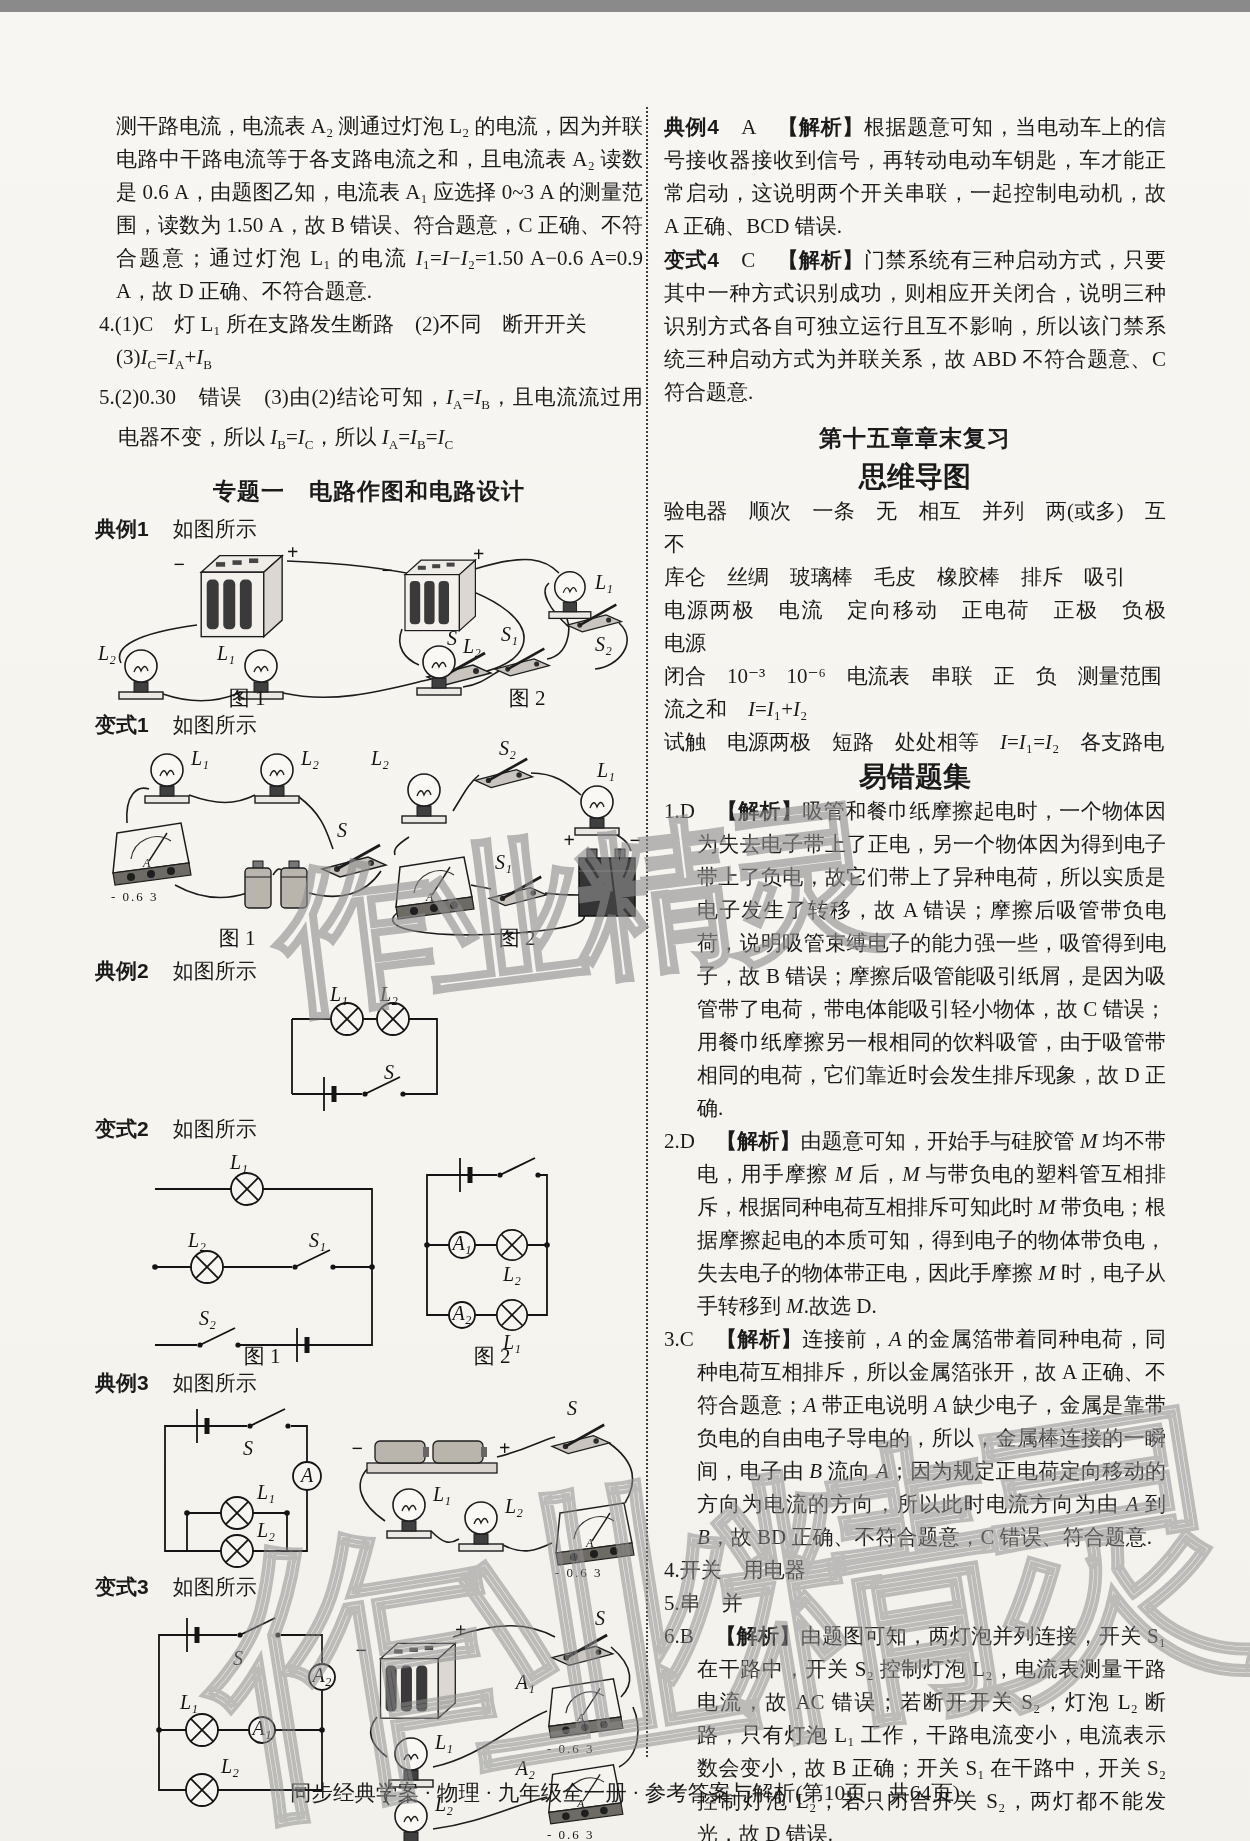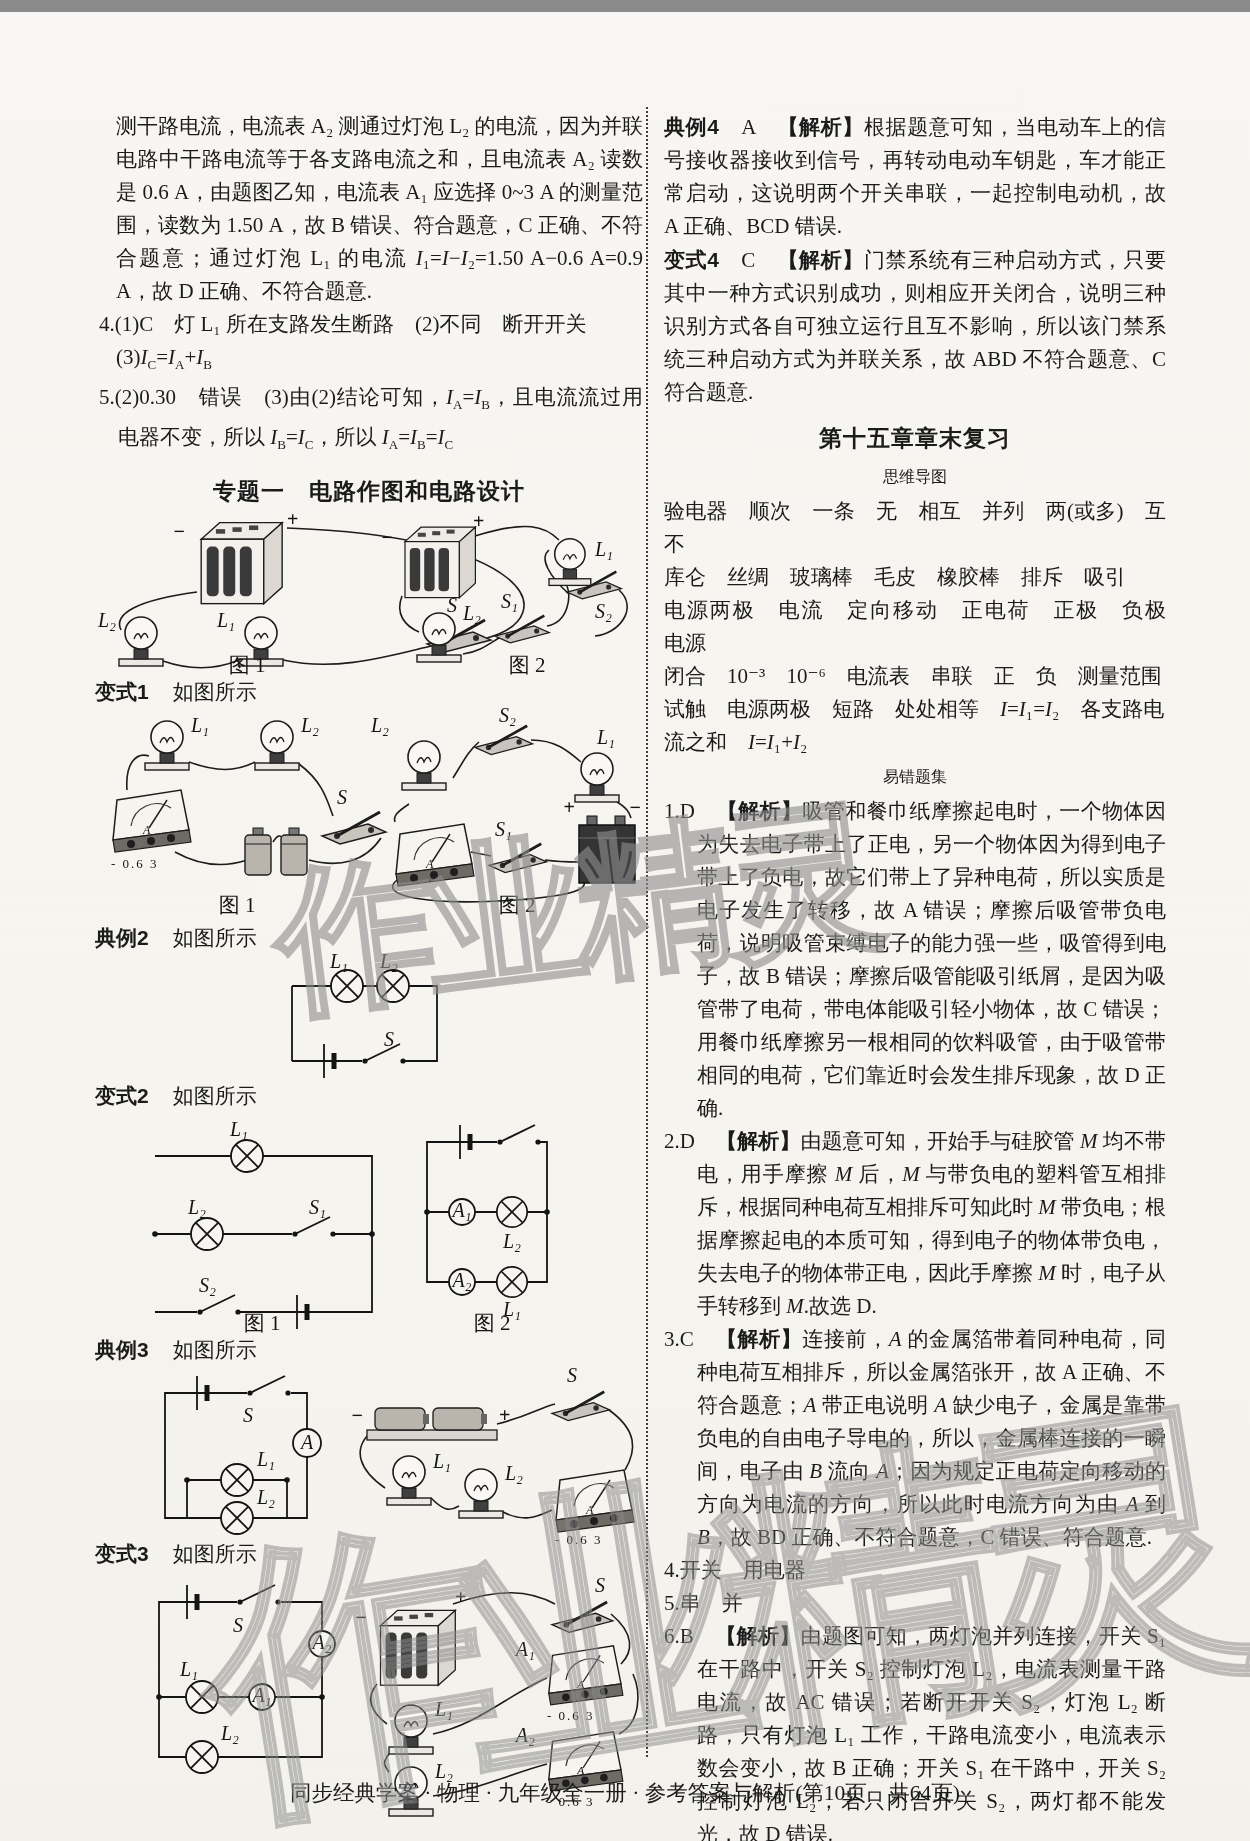--- a/index.html
+++ b/index.html
@@ -8,21 +8,21 @@
   #col-left{left:95px;width:548px;}
   #col-right{left:664px;width:502px;}
   .divider{position:absolute;left:646px;top:95px;height:1650px;width:0;border-left:2.5px dotted #3c3c3c;}
   p{margin:0;font-size:21px;line-height:33px;text-align:justify;}
   .cont{padding-left:21px;}
   .num{margin-left:4px;padding-left:19px;text-indent:-19px;}
   .err{padding-left:33px;text-indent:-33px;}
   sub{font-size:.62em;}
   i{font-family:"Liberation Serif","DejaVu Serif",serif;}
   h2{margin:10px 0 4px;text-align:center;font-size:23px;line-height:38px;font-weight:700;font-family:"Liberation Sans","DejaVu Sans",sans-serif;letter-spacing:1px;}
-  h3{margin:2px 0 2px;text-align:center;font-size:16px;line-height:32px;font-weight:400;font-family:"Liberation Sans","DejaVu Sans",sans-serif;}
+  h3{margin:2px 0 2px;text-align:center;font-size:28px;line-height:32px;font-weight:700;font-family:"Liberation Sans","DejaVu Sans",sans-serif;}
   .exrow{margin:3px 0 3px;font-size:21px;line-height:30px;text-align:left;}
   .exlabel{font-weight:700;font-family:"Liberation Sans","DejaVu Sans",sans-serif;}
   .exgap{display:inline-block;width:24px;}
   .mm div{font-size:21px;line-height:33px;text-align:justify;}
   svg.fig{display:block;margin:0 auto;overflow:visible;}
   svg text{font-family:"Liberation Serif","DejaVu Serif",serif;fill:#141414;}
   .cl{font-size:20px;font-style:italic;}
   .figcap{font-size:21px;font-style:normal;}
   .meterscale{font-size:13px;letter-spacing:2px;font-style:normal;}
   .pm{font-size:20px;font-weight:bold;font-style:normal;}
@@ -101,20 +101,21 @@
   </svg>
 
   <div class="col" id="col-left">
     <p class="cont">测干路电流，电流表 A₂ 测通过灯泡 L₂ 的电流，因为并联电路中干路电流等于各支路电流之和，且电流表 A₂ 读数是 0.6 A，由题图乙知，电流表 A₁ 应选择 0~3 A 的测量范围，读数为 1.50 A，故 B 错误、符合题意，C 正确、不符合题意；通过灯泡 L₁ 的电流 <i>I</i>₁=<i>I</i>−<i>I</i>₂=1.50 A−0.6 A=0.9 A，故 D 正确、不符合题意.</p>
     <p class="num">4.(1)C　灯 L₁ 所在支路发生断路　(2)不同　断开开关</p>
     <p class="cont">(3)<i>I</i><sub>C</sub>=<i>I</i><sub>A</sub>+<i>I</i><sub>B</sub></p>
     <p class="num">5.(2)0.30　错误　(3)由(2)结论可知，<i>I</i><sub>A</sub>=<i>I</i><sub>B</sub>，且电流流过用电器不变，所以 <i>I</i><sub>B</sub>=<i>I</i><sub>C</sub>，所以 <i>I</i><sub>A</sub>=<i>I</i><sub>B</sub>=<i>I</i><sub>C</sub></p>
 
     <h2>专题一　电路作图和电路设计</h2>
 
+    <p class="exrow"><span class="exlabel">典例1</span><span class="exgap"></span><span>如图所示</span></p>
 
     <svg class="fig" width="545" height="160" viewBox="0 0 545 160">
       <g fill="none" stroke="#1c1c1c" stroke-width="1.6">
         <path d="M100 78 C 40 86 16 100 24 116"></path>
         <path d="M66 147 C 92 156 118 156 142 146"></path>
         <path d="M186 146 C 240 158 292 142 334 132"></path>
         <path d="M390 124 C 468 102 432 22 190 14"></path>
       </g>
       <g transform="translate(95,5) scale(0.92)">
           <use href="#p-batt"></use>
@@ -414,22 +415,22 @@
     <p><span class="exlabel">变式4</span>　C　<b>【解析】</b>门禁系统有三种启动方式，只要其中一种方式识别成功，则相应开关闭合，说明三种识别方式各自可独立运行且互不影响，所以该门禁系统三种启动方式为并联关系，故 ABD 不符合题意、C 符合题意.</p>
 
     <h2>第十五章章末复习</h2>
     <h3>思维导图</h3>
 
     <div class="mm">
       <div>验电器　顺次　一条　无　相互　并列　两(或多)　互不</div>
       <div>库仑　丝绸　玻璃棒　毛皮　橡胶棒　排斥　吸引</div>
       <div>电源两极　电流　定向移动　正电荷　正极　负极　电源</div>
       <div>闭合　10⁻³　10⁻⁶　电流表　串联　正　负　测量范围</div>
+      <div>流之和　<i>I</i>=<i>I</i>₁+<i>I</i>₂</div>
       <div>试触　电源两极　短路　处处相等　<i>I</i>=<i>I</i>₁=<i>I</i>₂　各支路电</div>
-      <div>流之和　<i>I</i>=<i>I</i>₁+<i>I</i>₂</div>
     </div>
 
     <h3>易错题集</h3>
 
     <p class="err">1.D　<b>【解析】</b>吸管和餐巾纸摩擦起电时，一个物体因为失去电子带上了正电，另一个物体因为得到电子带上了负电，故它们带上了异种电荷，所以实质是电子发生了转移，故 A 错误；摩擦后吸管带负电荷，说明吸管束缚电子的能力强一些，吸管得到电子，故 B 错误；摩擦后吸管能吸引纸屑，是因为吸管带了电荷，带电体能吸引轻小物体，故 C 错误；用餐巾纸摩擦另一根相同的饮料吸管，由于吸管带相同的电荷，它们靠近时会发生排斥现象，故 D 正确.</p>
     <p class="err">2.D　<b>【解析】</b>由题意可知，开始手与硅胶管 <i>M</i> 均不带电，用手摩擦 <i>M</i> 后，<i>M</i> 与带负电的塑料管互相排斥，根据同种电荷互相排斥可知此时 <i>M</i> 带负电；根据摩擦起电的本质可知，得到电子的物体带负电，失去电子的物体带正电，因此手摩擦 <i>M</i> 时，电子从手转移到 <i>M</i>.故选 D.</p>
     <p class="err">3.C　<b>【解析】</b>连接前，<i>A</i> 的金属箔带着同种电荷，同种电荷互相排斥，所以金属箔张开，故 A 正确、不符合题意；<i>A</i> 带正电说明 <i>A</i> 缺少电子，金属是靠带负电的自由电子导电的，所以，金属棒连接的一瞬间，电子由 <i>B</i> 流向 <i>A</i>；因为规定正电荷定向移动的方向为电流的方向，所以此时电流方向为由 <i>A</i> 到 <i>B</i>，故 BD 正确、不符合题意，C 错误、符合题意.</p>
     <p class="err">4.开关　用电器</p>
     <p class="err">5.串　并</p>
     <p class="err">6.B　<b>【解析】</b>由题图可知，两灯泡并列连接，开关 S₁ 在干路中，开关 S₂ 控制灯泡 L₂，电流表测量干路电流，故 AC 错误；若断开开关 S₂，灯泡 L₂ 断路，只有灯泡 L₁ 工作，干路电流变小，电流表示数会变小，故 B 正确；开关 S₁ 在干路中，开关 S₂ 控制灯泡 L₂，若只闭合开关 S₂，两灯都不能发光，故 D 错误.</p>

